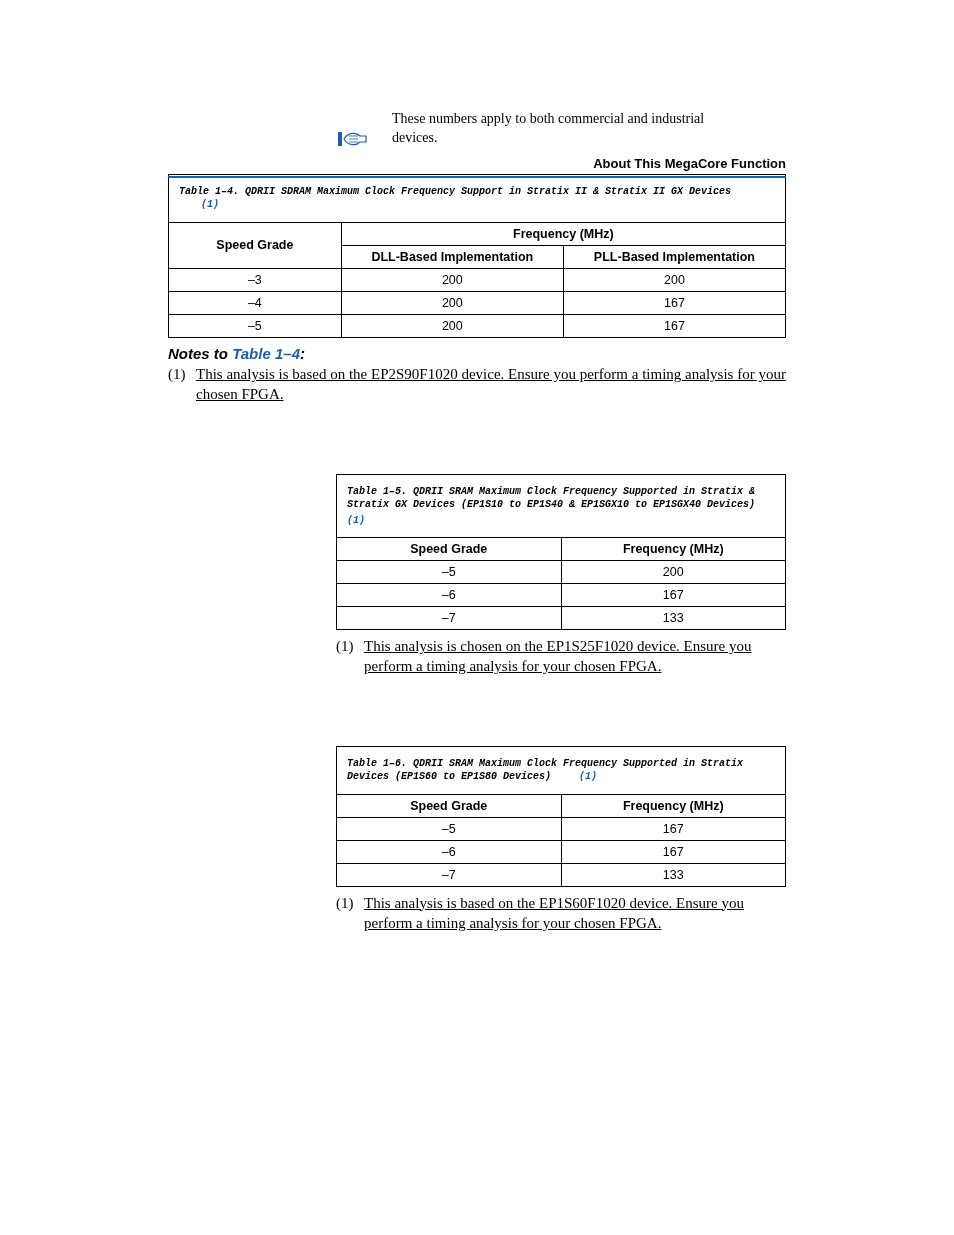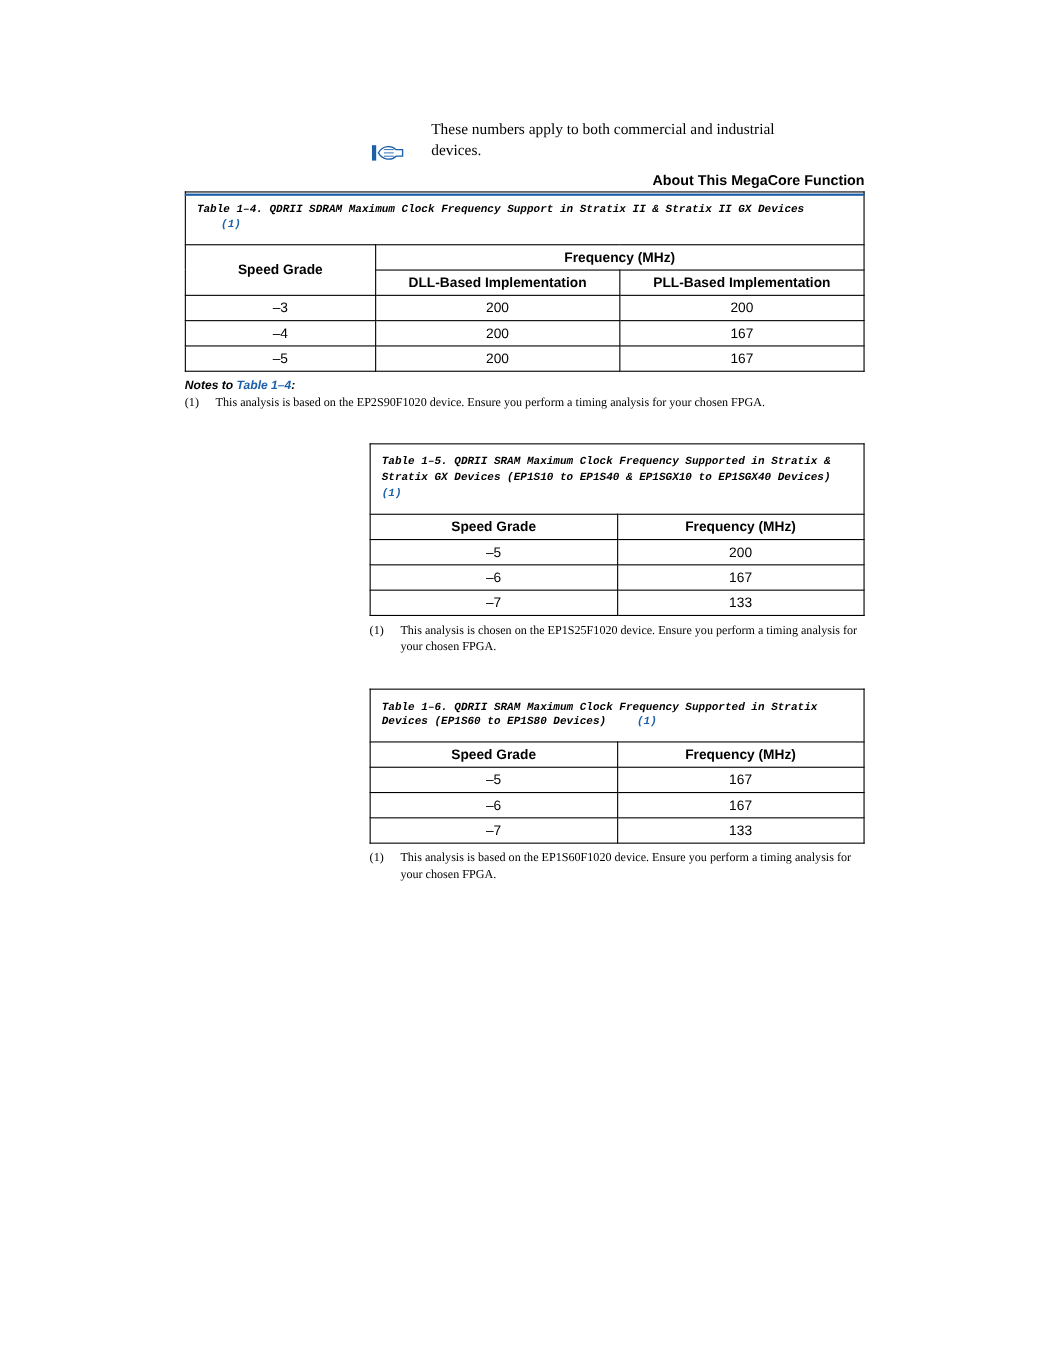--- a/index.html
+++ b/index.html
@@ -51,21 +51,21 @@
     font-size: 14px;
     line-height: 1.35;
     max-width: 360px;
   }
   table {
     border-collapse: collapse;
     width: 100%;
     table-layout: fixed;
   }
   table.t14 { width: 100%; }
-  table.narrow { width: 450px; margin-left: 168px; }
+  table.narrow { width: 450px; margin-left: 168px; margin-top: 39px; }
   caption {
     text-align: left;
     font-family: Liberation Mono, monospace;
     font-weight: bold;
     font-style: italic;
     font-size: 10px;
     padding: 10px 10px 10px 10px;
     border: 1px solid #000;
     border-bottom: none;
     line-height: 1.35;
@@ -83,37 +83,37 @@
     font-size: 12.5px;
     text-align: center;
   }
   th {
     font-family: Arial, Helvetica, sans-serif;
     font-weight: bold;
   }
   td { font-family: Arial, Helvetica, sans-serif; }
   .notes-block {
     margin-top: 6px;
-    font-size: 11px;
+    font-size: 15px;
     line-height: 1.35;
   }
   .notes-block.wide { width: 100%; }
   .notes-block.narrow { width: 450px; margin-left: 168px; }
   .notes-heading {
     font-family: Arial, Helvetica, sans-serif;
     font-style: italic;
     font-weight: bold;
   }
   .notes-heading .link { color: #1b5fa8; }
   .notes-body {
     display: flex;
     font-family: "Palatino Linotype", "Book Antiqua", Palatino, serif;
   }
   .notes-body .num { width: 28px; flex: 0 0 28px; }
-  .notes-body .txt { flex: 1; }
+  .notes-body .txt { flex: 1; text-decoration: underline; }
   .spacer-a { height: 30px; }
   .footer {
     position: absolute;
     left: 168px;
     right: 168px;
     bottom: 110px;
     font-family: Arial, Helvetica, sans-serif;
     font-size: 12.5px;
     font-weight: bold;
   }

